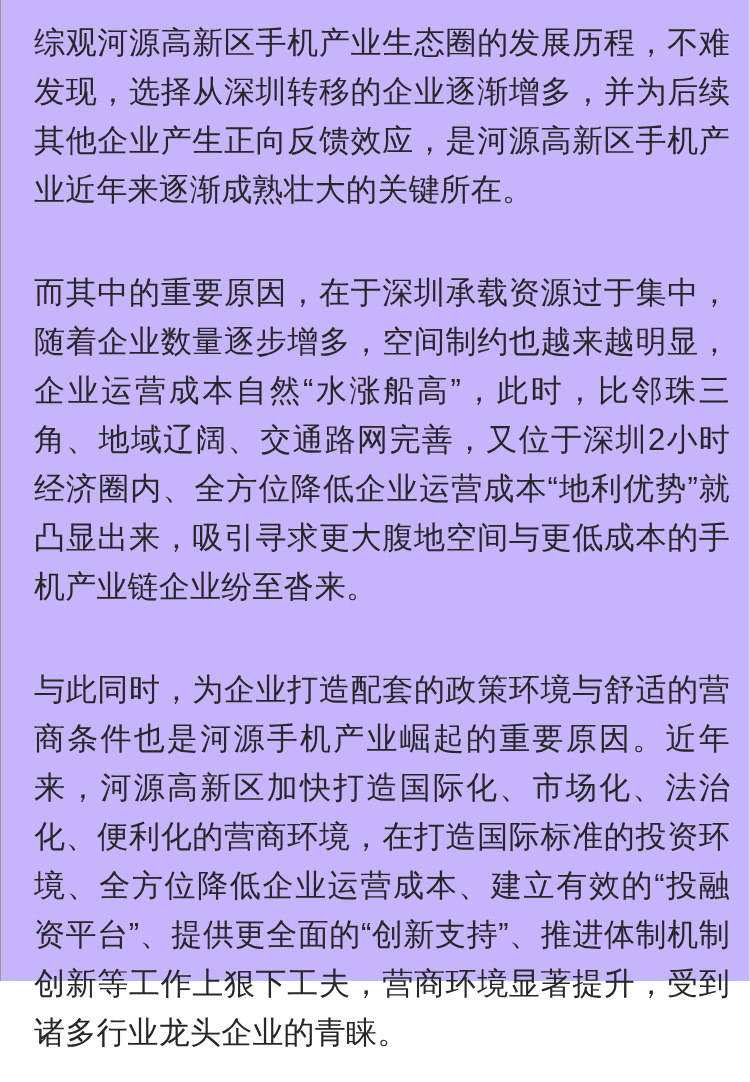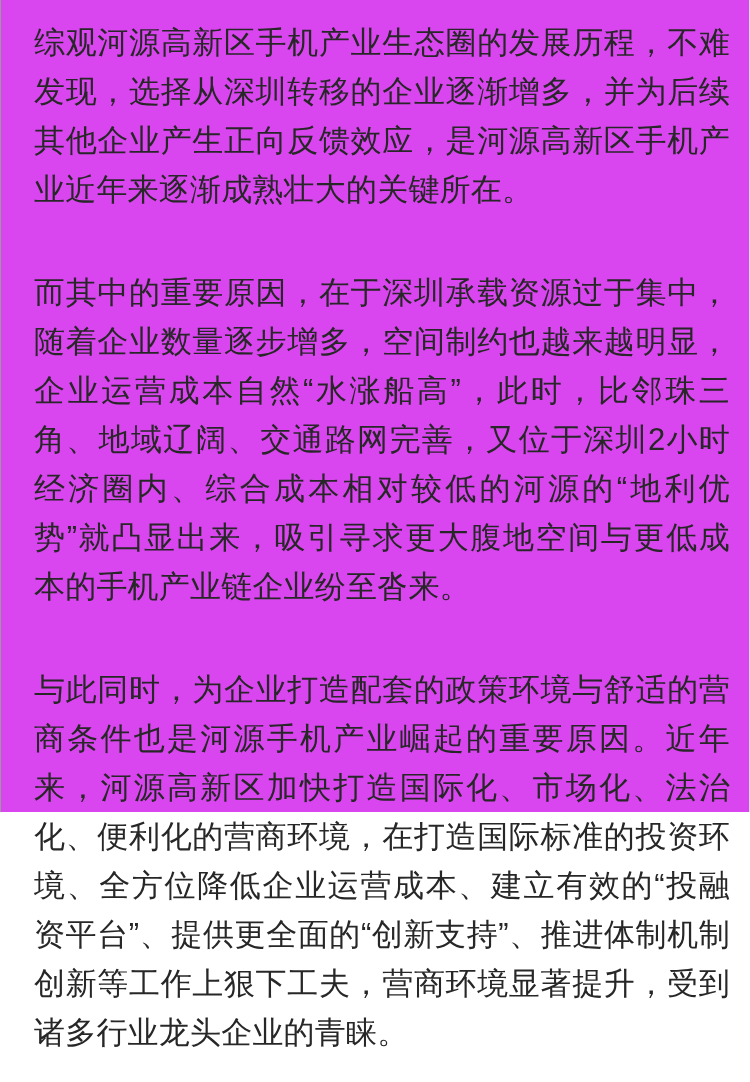--- a/index.html
+++ b/index.html
@@ -9,23 +9,23 @@
   body {
     width: 750px;
     height: 1082px;
     background: #ffffff;
     overflow: hidden;
     font-family: "Liberation Sans", sans-serif;
   }
   .article-page {
     box-sizing: border-box;
     width: 750px;
-    height: 812px;
+    height: 981px;
     padding: 18px 19px 0 33px;
-    background: #d946ef;
+    background: #c4b5fd;
     border-left: 1px solid #9a9a9a;
     border-right: 1px solid #dcdcdc;
   }
   .para {
     margin: 0 0 54px 0;
     font-size: 31px;
     line-height: 49px;
     font-weight: 400;
     color: #272727;
     text-align: justify;
@@ -35,15 +35,15 @@
   }
   .para:last-child {
     margin-bottom: 8px;
   }
 </style>
 </head>
 <body>
 
 <main class="article-page">
   <p class="para">综观河源高新区手机产业生态圈的发展历程，不难发现，选择从深圳转移的企业逐渐增多，并为后续其他企业产生正向反馈效应，是河源高新区手机产业近年来逐渐成熟壮大的关键所在。</p>
-  <p class="para">而其中的重要原因，在于深圳承载资源过于集中，随着企业数量逐步增多，空间制约也越来越明显，企业运营成本自然“水涨船高”，此时，比邻珠三角、地域辽阔、交通路网完善，又位于深圳2小时经济圈内、综合成本相对较低的河源的“地利优势”就凸显出来，吸引寻求更大腹地空间与更低成本的手机产业链企业纷至沓来。</p>
+  <p class="para">而其中的重要原因，在于深圳承载资源过于集中，随着企业数量逐步增多，空间制约也越来越明显，企业运营成本自然“水涨船高”，此时，比邻珠三角、地域辽阔、交通路网完善，又位于深圳2小时经济圈内、全方位降低企业运营成本“地利优势”就凸显出来，吸引寻求更大腹地空间与更低成本的手机产业链企业纷至沓来。</p>
   <p class="para">与此同时，为企业打造配套的政策环境与舒适的营商条件也是河源手机产业崛起的重要原因。近年来，河源高新区加快打造国际化、市场化、法治化、便利化的营商环境，在打造国际标准的投资环境、全方位降低企业运营成本、建立有效的“投融资平台”、提供更全面的“创新支持”、推进体制机制创新等工作上狠下工夫，营商环境显著提升，受到诸多行业龙头企业的青睐。</p>
 </main>
 
 </body></html>

